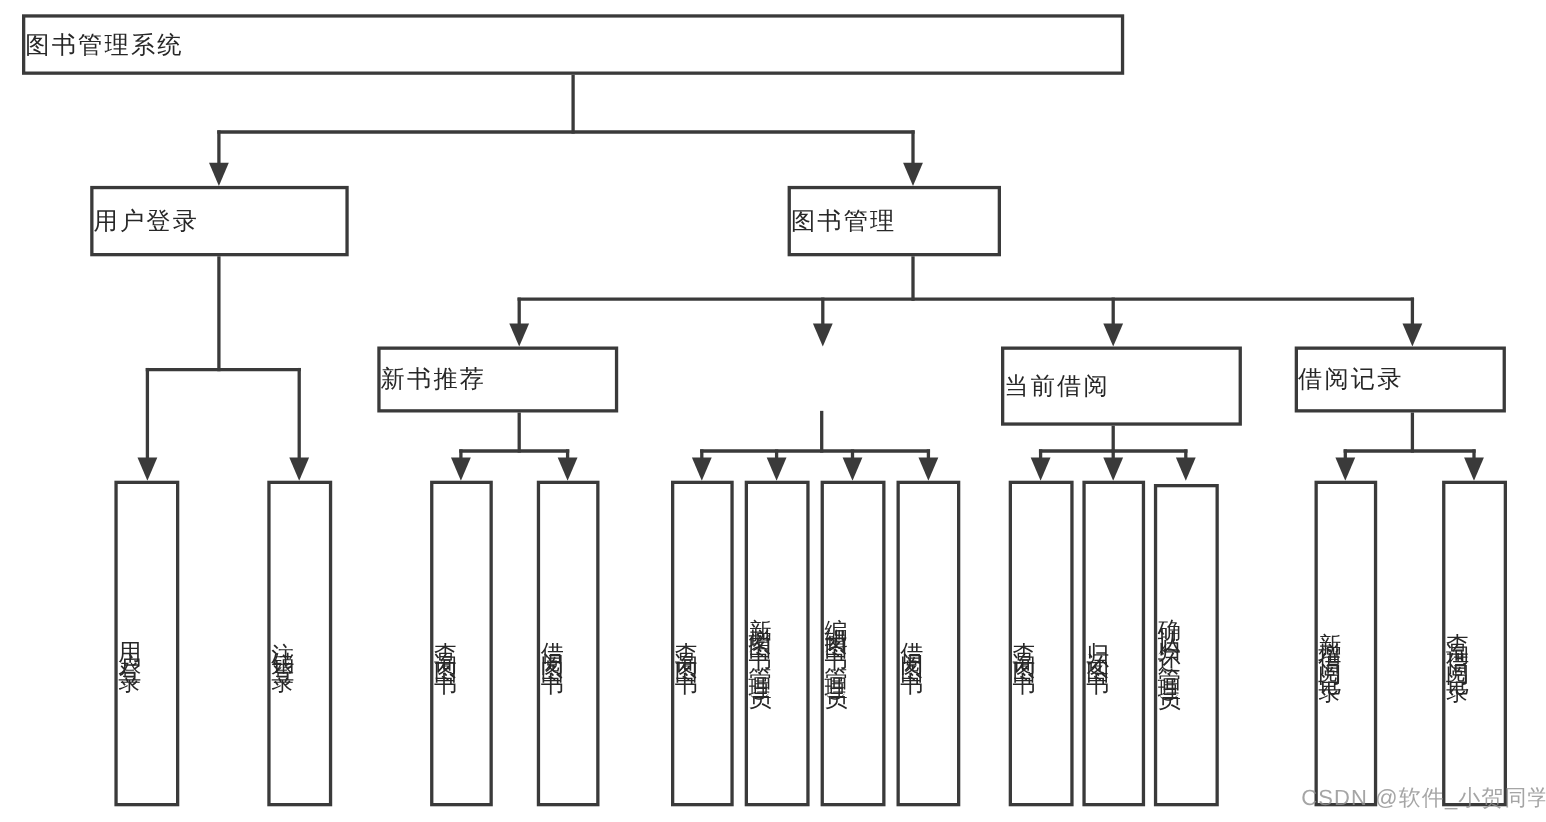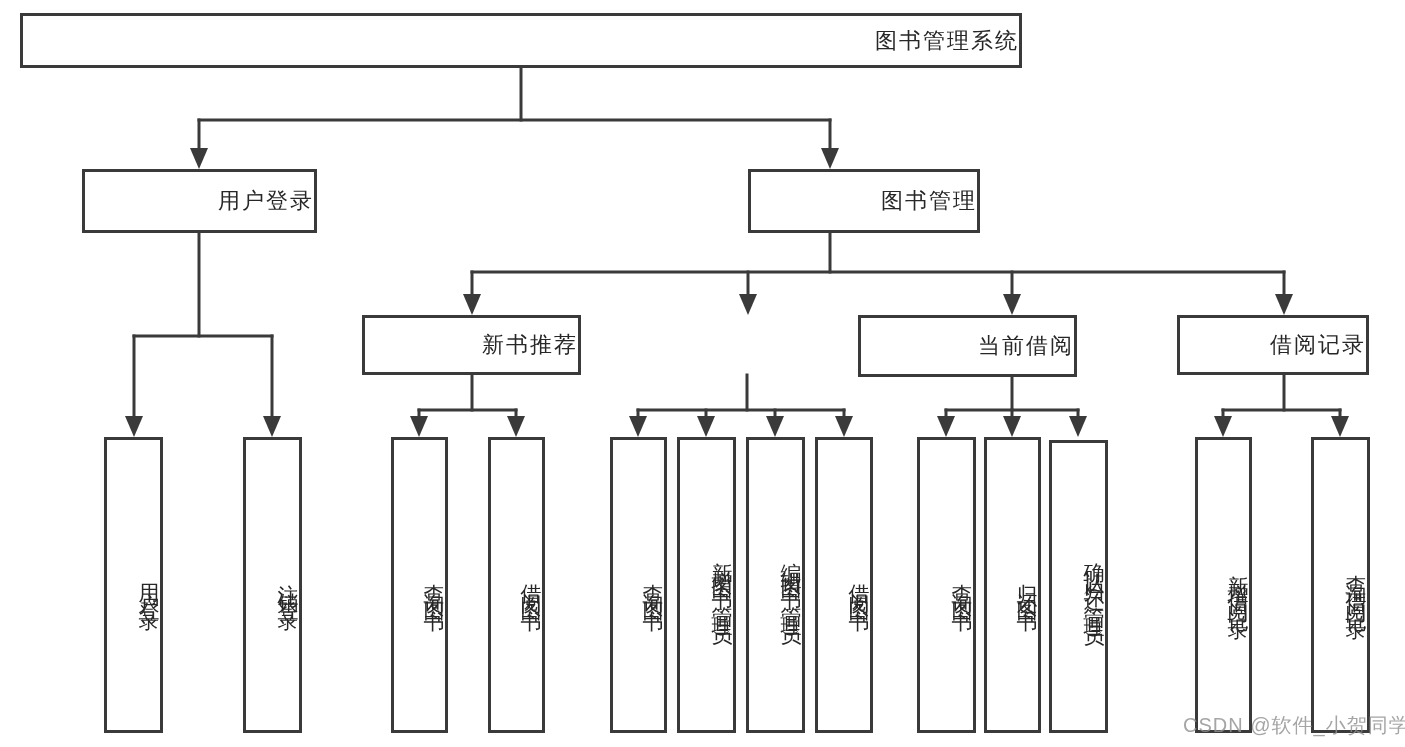--- a/index.html
+++ b/index.html
@@ -11,21 +11,21 @@
     overflow:hidden;
   }
   .wires { position:absolute; left:0; top:0; z-index:1; }
   .node {
     position:absolute;
     box-sizing:border-box;
     border:3px solid #3a3a3a;
     background:#ffffff;
     display:flex;
     align-items:center;
-    justify-content:flex-end;
+    justify-content:flex-start;
     color:#272727;
     z-index:2;
   }
   .hbox { font-size:22px; letter-spacing:2px; }
   .vbox { font-size:21px; }
   .vbox .vtext {
     writing-mode:vertical-rl;
     text-orientation:mixed;
     letter-spacing:9px;
     line-height:1;
@@ -116,28 +116,28 @@
     </g>
   </svg>
 
   <div class="node hbox" style="left:20px; top:13px; width:1002px; height:55px;">
     <span>图书管理系统</span>
   </div>
 
   <div class="node hbox" style="left:82px; top:169px; width:235px; height:64px;">
     <span>用户登录</span>
   </div>
-  <div class="node hbox" style="left:748px; top:169px; width:232px; height:64px;">
+  <div class="node hbox" style="left:716px; top:169px; width:194px; height:64px;">
     <span>图书管理</span>
   </div>
 
-  <div class="node hbox" style="left:362px; top:315px; width:219px; height:60px;">
+  <div class="node hbox" style="left:343px; top:315px; width:219px; height:60px;">
     <span>新书推荐</span>
   </div>
-  <div class="node hbox" style="left:858px; top:315px; width:219px; height:62px;font-family:Liberation Mono, monospace;">
+  <div class="node hbox" style="left:910px; top:315px; width:219px; height:72px;font-family:Liberation Mono, monospace;">
     <span>当前借阅</span>
   </div>
   <div class="node hbox" style="left:1177px; top:315px; width:192px; height:60px;">
     <span>借阅记录</span>
   </div>
 
   <div class="node vbox" style="left:104px; top:437px; width:59px; height:296px;">
     <span class="vtext">用户登录</span>
   </div>
   <div class="node vbox" style="left:243px; top:437px; width:59px; height:296px;">

